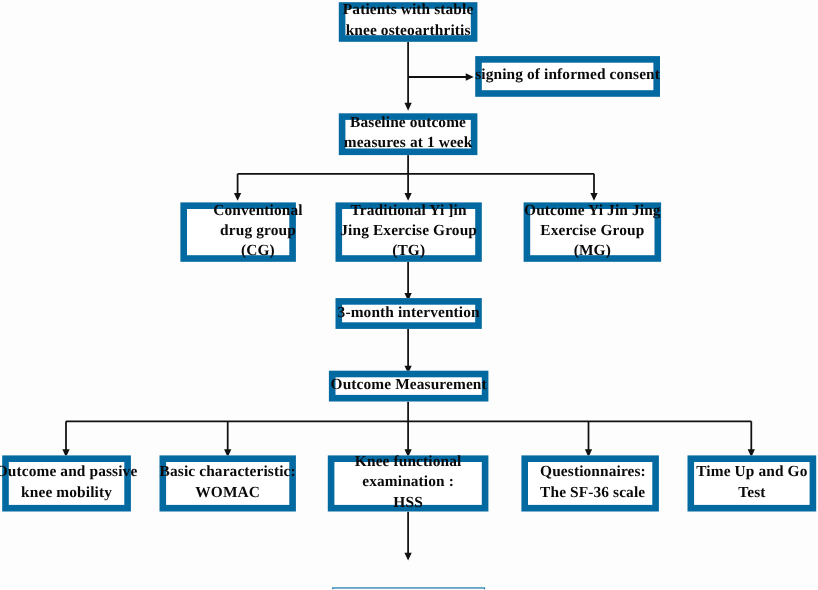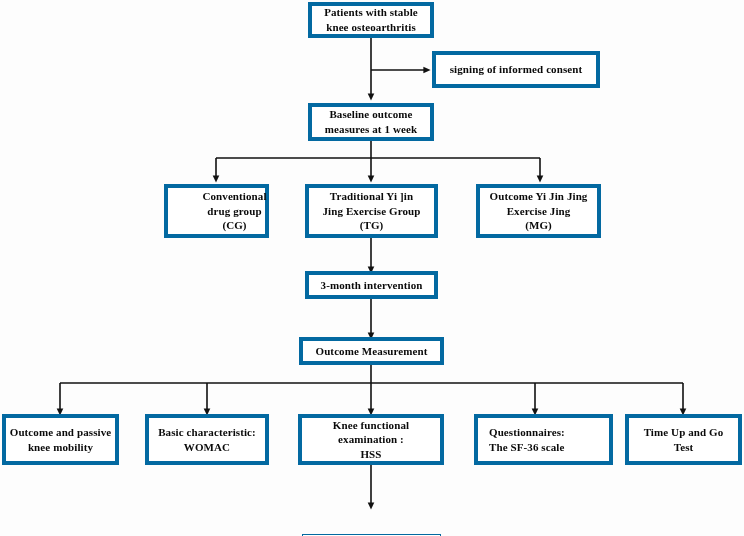--- a/index.html
+++ b/index.html
@@ -21,28 +21,28 @@
     left: 0;
     top: 0;
     width: 744px;
     height: 536px;
     pointer-events: none;
   }
   .node {
     position: absolute;
     box-sizing: border-box;
     background: #ffffff;
-    border: 4px solid #0369a1;
+    border: 6px solid #0369a1;
     display: flex;
     flex-direction: column;
     align-items: center;
     justify-content: center;
     text-align: center;
     font-weight: bold;
-    font-size: 11px;
+    font-size: 14px;
     line-height: 1.33;
     color: #0a0a0a;
     letter-spacing: 0.1px;
     z-index: 2;
   }
   .node .ln { display: block; white-space: nowrap; }
   .node.thin { border-width: 1px; margin-top: 27px; }
   .node.lalign { align-items: flex-start; text-align: left; padding-left: 11px; }
 </style>
 </head>
@@ -106,21 +106,21 @@
   </div>
 
   <div class="node" style="left:305px; top:184px; width:133px; height:54px;">
     <span class="ln">Traditional Yi ]in</span>
     <span class="ln">Jing Exercise Group</span>
     <span class="ln">(TG)</span>
   </div>
 
   <div class="node" style="left:476px; top:184px; width:125px; height:54px;">
     <span class="ln">Outcome Yi Jin Jing</span>
-    <span class="ln">Exercise Jing</span>
+    <span class="ln">Exercise Group</span>
     <span class="ln">(MG)</span>
   </div>
 
   <div class="node" style="left:305px; top:271px; width:133px; height:28px;">
     <span class="ln">3-month intervention</span>
   </div>
 
   <div class="node" style="left:299px; top:337px; width:145px; height:28px;">
     <span class="ln">Outcome Measurement</span>
   </div>
@@ -134,21 +134,21 @@
     <span class="ln">Basic characteristic:</span>
     <span class="ln">WOMAC</span>
   </div>
 
   <div class="node" style="left:298px; top:414px; width:146px; height:51px;">
     <span class="ln">Knee functional</span>
     <span class="ln">examination :</span>
     <span class="ln">HSS</span>
   </div>
 
-  <div class="node lalign" style="left:474px; top:414px; width:139px; height:51px;">
+  <div class="node lalign" style="left:474px; top:414px; width:125px; height:51px;">
     <span class="ln">Questionnaires:</span>
     <span class="ln">The SF-36 scale</span>
   </div>
 
   <div class="node" style="left:625px; top:414px; width:117px; height:51px;">
     <span class="ln">Time Up and Go</span>
     <span class="ln">Test</span>
   </div>
 
   <div class="node thin" style="left:302px; top:507px; width:139px; height:27px;">

